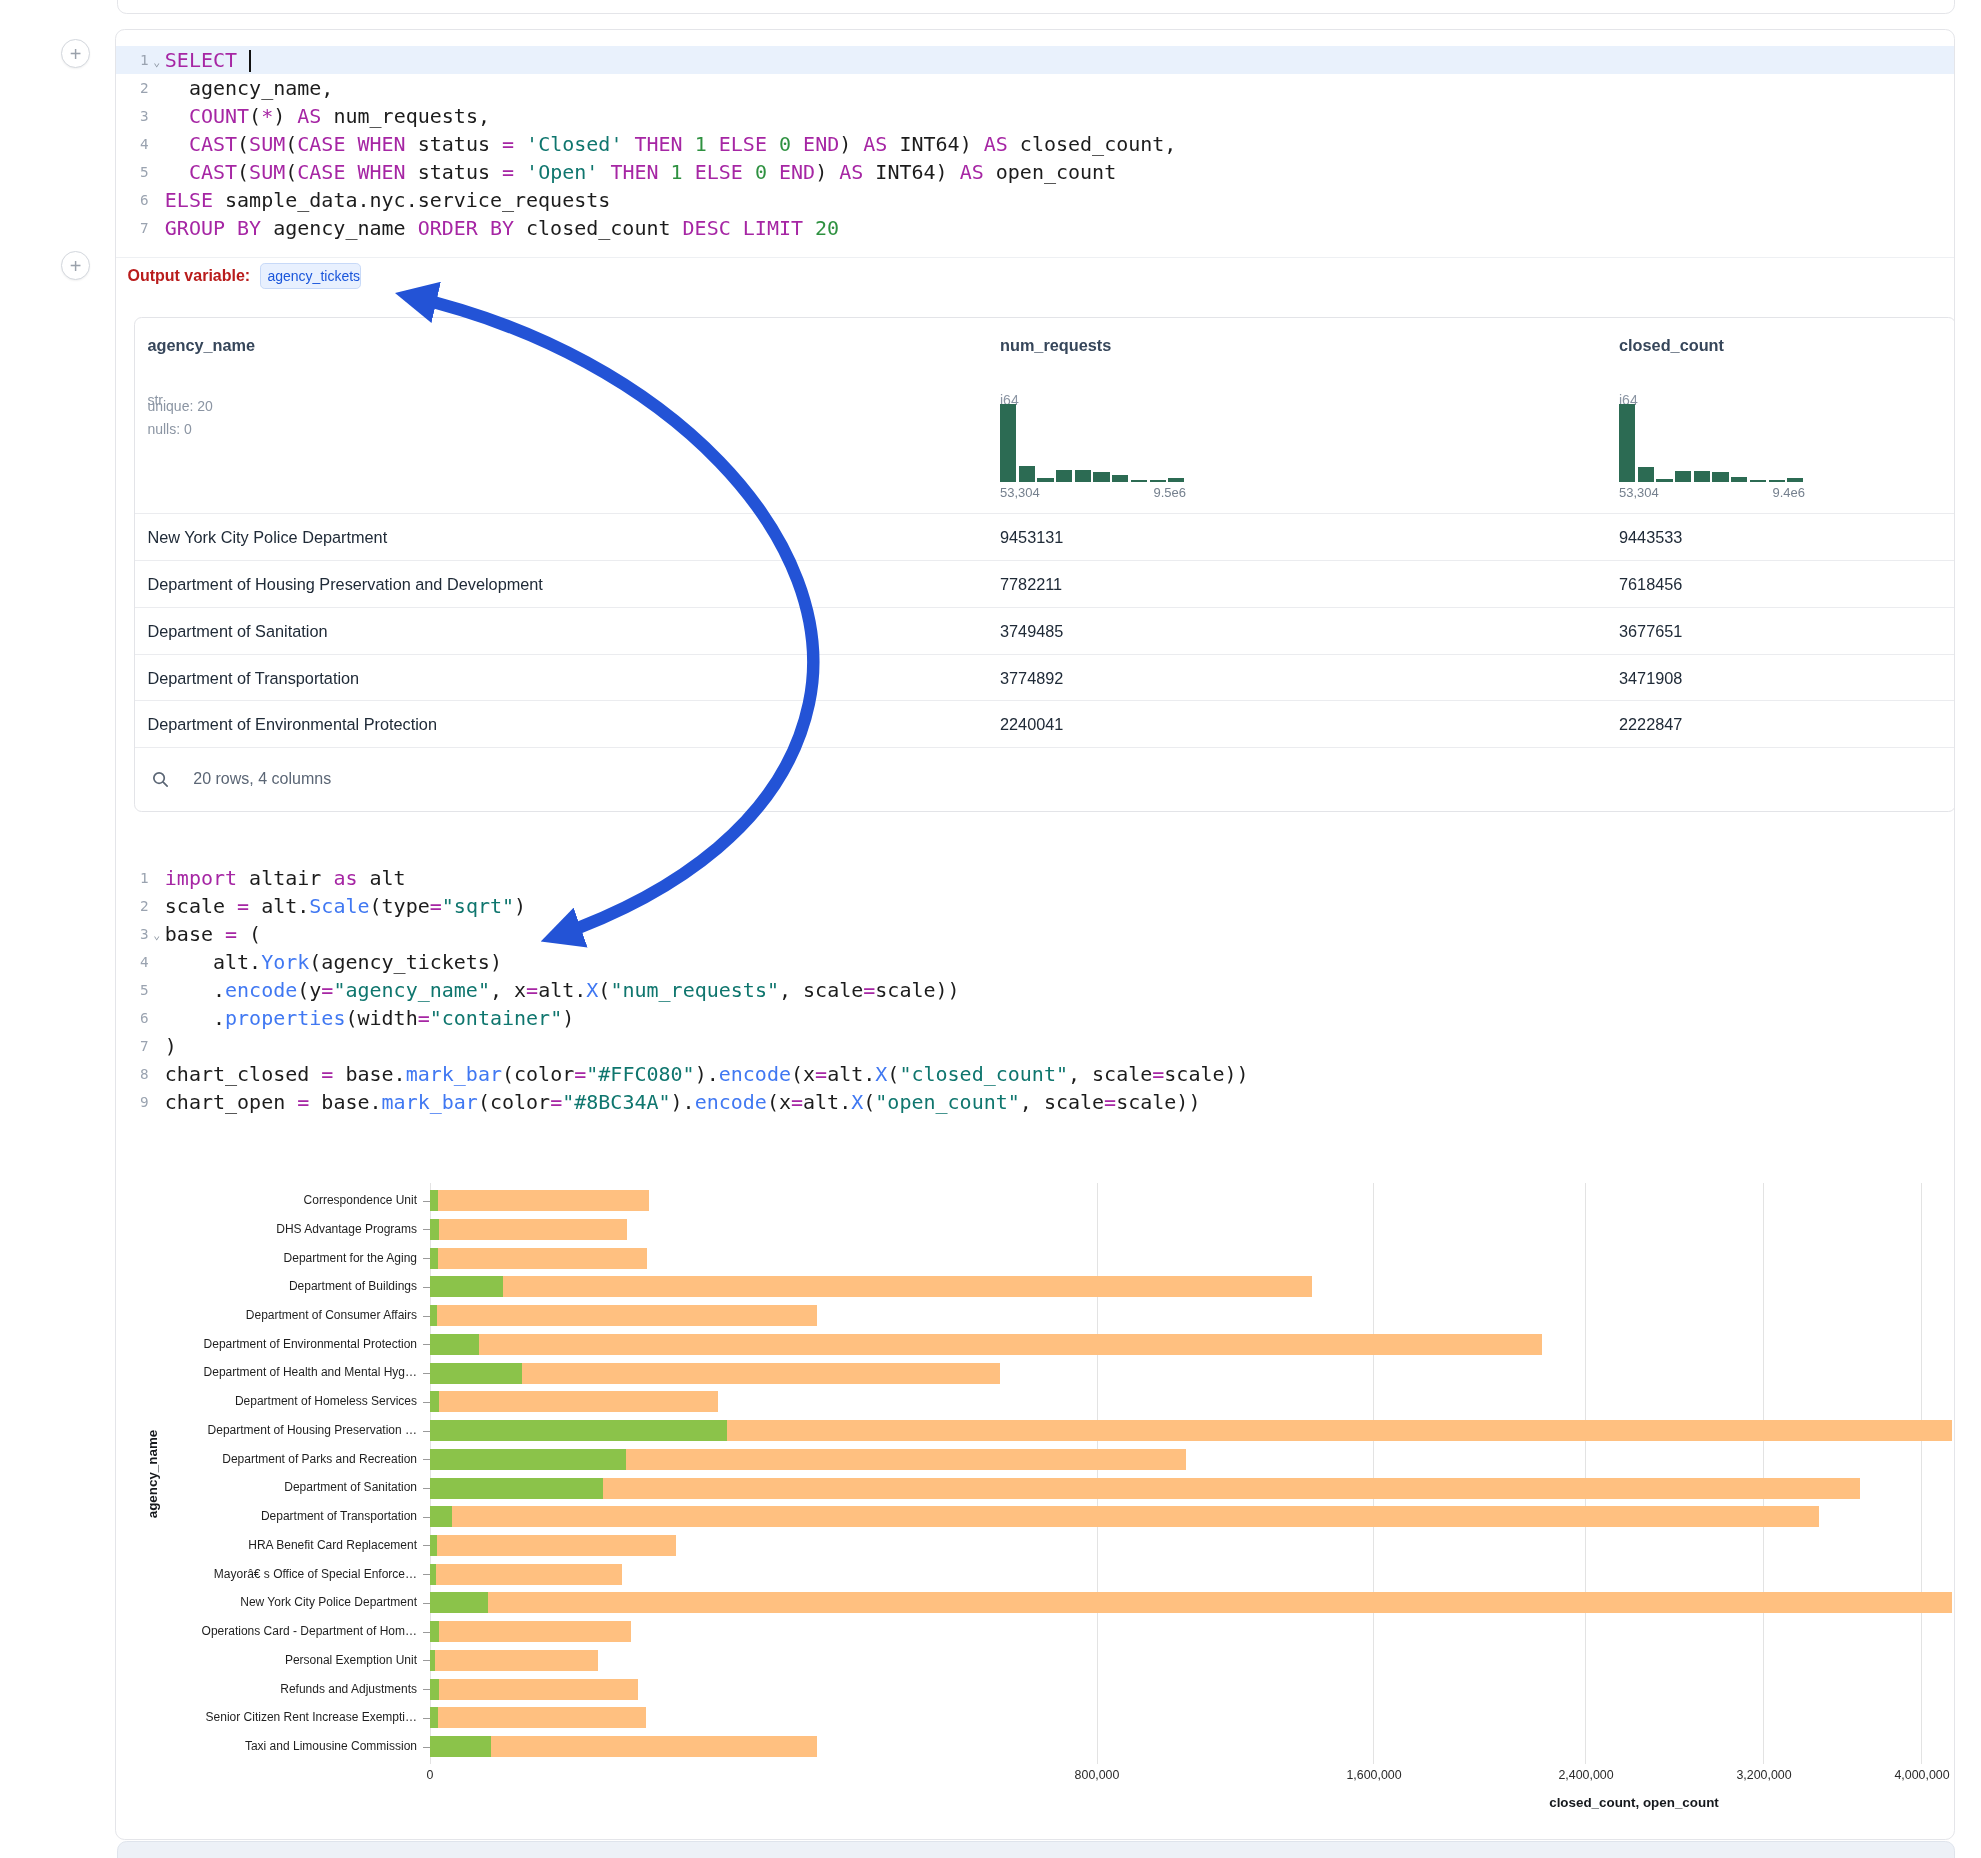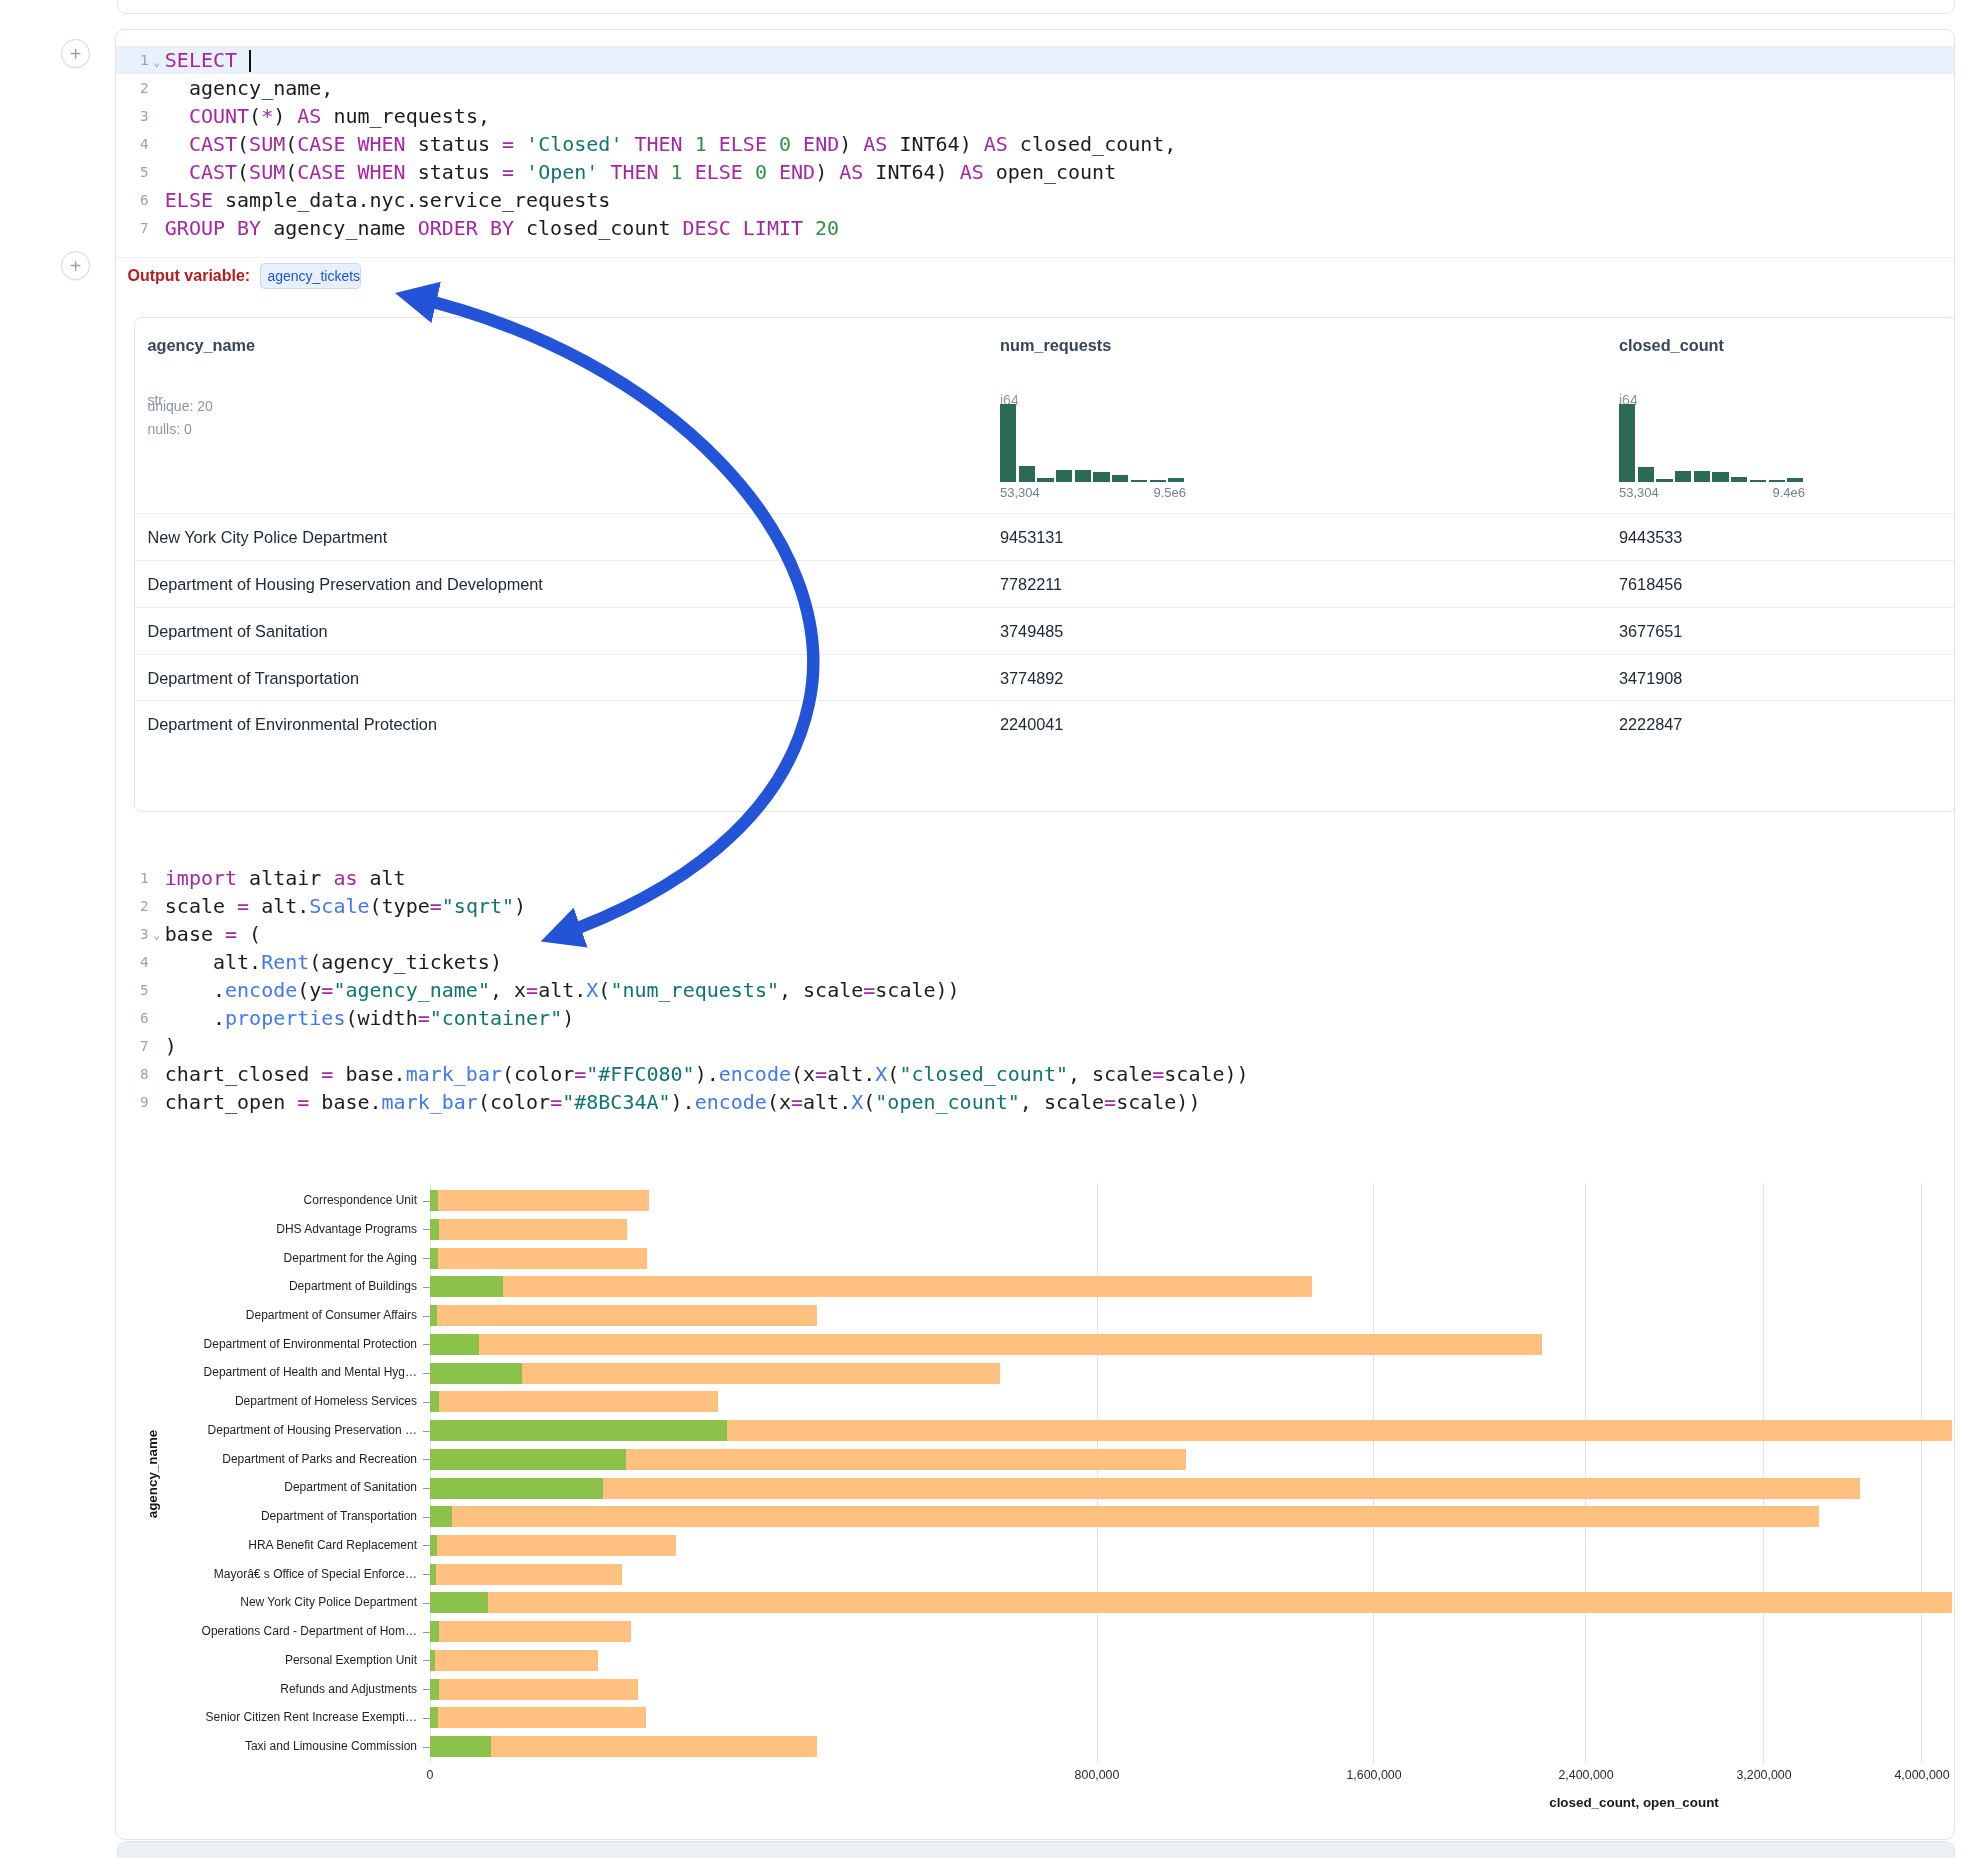--- a/index.html
+++ b/index.html
@@ -167,27 +167,34 @@
           <div class="tcell c0">Department of Transportation</div>
           <div class="tcell c1">3774892</div>
           <div class="tcell c2">3471908</div>
         </div>
         <div class="trow" style="top: 382px;">
           <div class="tcell c0">Department of Environmental Protection</div>
           <div class="tcell c1">2240041</div>
           <div class="tcell c2">2222847</div>
         </div>
       </div>
+    <div class="tfoot">
+      <svg width="19" height="19" viewBox="0 0 20 20">
+        <circle cx="8.5" cy="8.5" r="5.5" fill="none" stroke="#5b6675" stroke-width="1.8"></circle>
+        <line x1="12.8" y1="12.8" x2="17" y2="17" stroke="#5b6675" stroke-width="1.8" stroke-linecap="round"></line>
+      </svg>
+      <span>20 rows, 4 columns</span>
+    </div>
   </div>
 
   <div class="code-block" id="py-code">
       <div class="cl"><span class="ln">1</span><span class="chev"></span><span class="codeline"><span class="tk-kw">import</span><span class="tk-txt"> altair </span><span class="tk-kw">as</span><span class="tk-txt"> alt</span></span></div>
       <div class="cl"><span class="ln">2</span><span class="chev"></span><span class="codeline"><span class="tk-txt">scale </span><span class="tk-op">=</span><span class="tk-txt"> alt.</span><span class="tk-fn">Scale</span><span class="tk-txt">(type</span><span class="tk-op">=</span><span class="tk-str">"sqrt"</span><span class="tk-txt">)</span></span></div>
       <div class="cl"><span class="ln">3</span><span class="chev">⌄</span><span class="codeline"><span class="tk-txt">base </span><span class="tk-op">=</span><span class="tk-txt"> (</span></span></div>
-      <div class="cl"><span class="ln">4</span><span class="chev"></span><span class="codeline"><span class="tk-txt">    alt.</span><span class="tk-fn">Rent</span><span class="tk-txt">(agency_tickets)</span></span></div>
+      <div class="cl"><span class="ln">4</span><span class="chev"></span><span class="codeline"><span class="tk-txt">    alt.</span><span class="tk-fn">York</span><span class="tk-txt">(agency_tickets)</span></span></div>
       <div class="cl"><span class="ln">5</span><span class="chev"></span><span class="codeline"><span class="tk-txt">    .</span><span class="tk-fn">encode</span><span class="tk-txt">(y</span><span class="tk-op">=</span><span class="tk-str">"agency_name"</span><span class="tk-txt">, x</span><span class="tk-op">=</span><span class="tk-txt">alt.</span><span class="tk-fn">X</span><span class="tk-txt">(</span><span class="tk-str">"num_requests"</span><span class="tk-txt">, scale</span><span class="tk-op">=</span><span class="tk-txt">scale))</span></span></div>
       <div class="cl"><span class="ln">6</span><span class="chev"></span><span class="codeline"><span class="tk-txt">    .</span><span class="tk-fn">properties</span><span class="tk-txt">(width</span><span class="tk-op">=</span><span class="tk-str">"container"</span><span class="tk-txt">)</span></span></div>
       <div class="cl"><span class="ln">7</span><span class="chev"></span><span class="codeline"><span class="tk-txt">)</span></span></div>
       <div class="cl"><span class="ln">8</span><span class="chev"></span><span class="codeline"><span class="tk-txt">chart_closed </span><span class="tk-op">=</span><span class="tk-txt"> base.</span><span class="tk-fn">mark_bar</span><span class="tk-txt">(color</span><span class="tk-op">=</span><span class="tk-str">"#FFC080"</span><span class="tk-txt">).</span><span class="tk-fn">encode</span><span class="tk-txt">(x</span><span class="tk-op">=</span><span class="tk-txt">alt.</span><span class="tk-fn">X</span><span class="tk-txt">(</span><span class="tk-str">"closed_count"</span><span class="tk-txt">, scale</span><span class="tk-op">=</span><span class="tk-txt">scale))</span></span></div>
       <div class="cl"><span class="ln">9</span><span class="chev"></span><span class="codeline"><span class="tk-txt">chart_open </span><span class="tk-op">=</span><span class="tk-txt"> base.</span><span class="tk-fn">mark_bar</span><span class="tk-txt">(color</span><span class="tk-op">=</span><span class="tk-str">"#8BC34A"</span><span class="tk-txt">).</span><span class="tk-fn">encode</span><span class="tk-txt">(x</span><span class="tk-op">=</span><span class="tk-txt">alt.</span><span class="tk-fn">X</span><span class="tk-txt">(</span><span class="tk-str">"open_count"</span><span class="tk-txt">, scale</span><span class="tk-op">=</span><span class="tk-txt">scale))</span></span></div>
     </div>
 
   <div class="chart">
     <div class="ytitle">agency_name</div>
     <div id="ylabs" style="position:absolute;left:0;top:0;width:100%;height:581px;">

